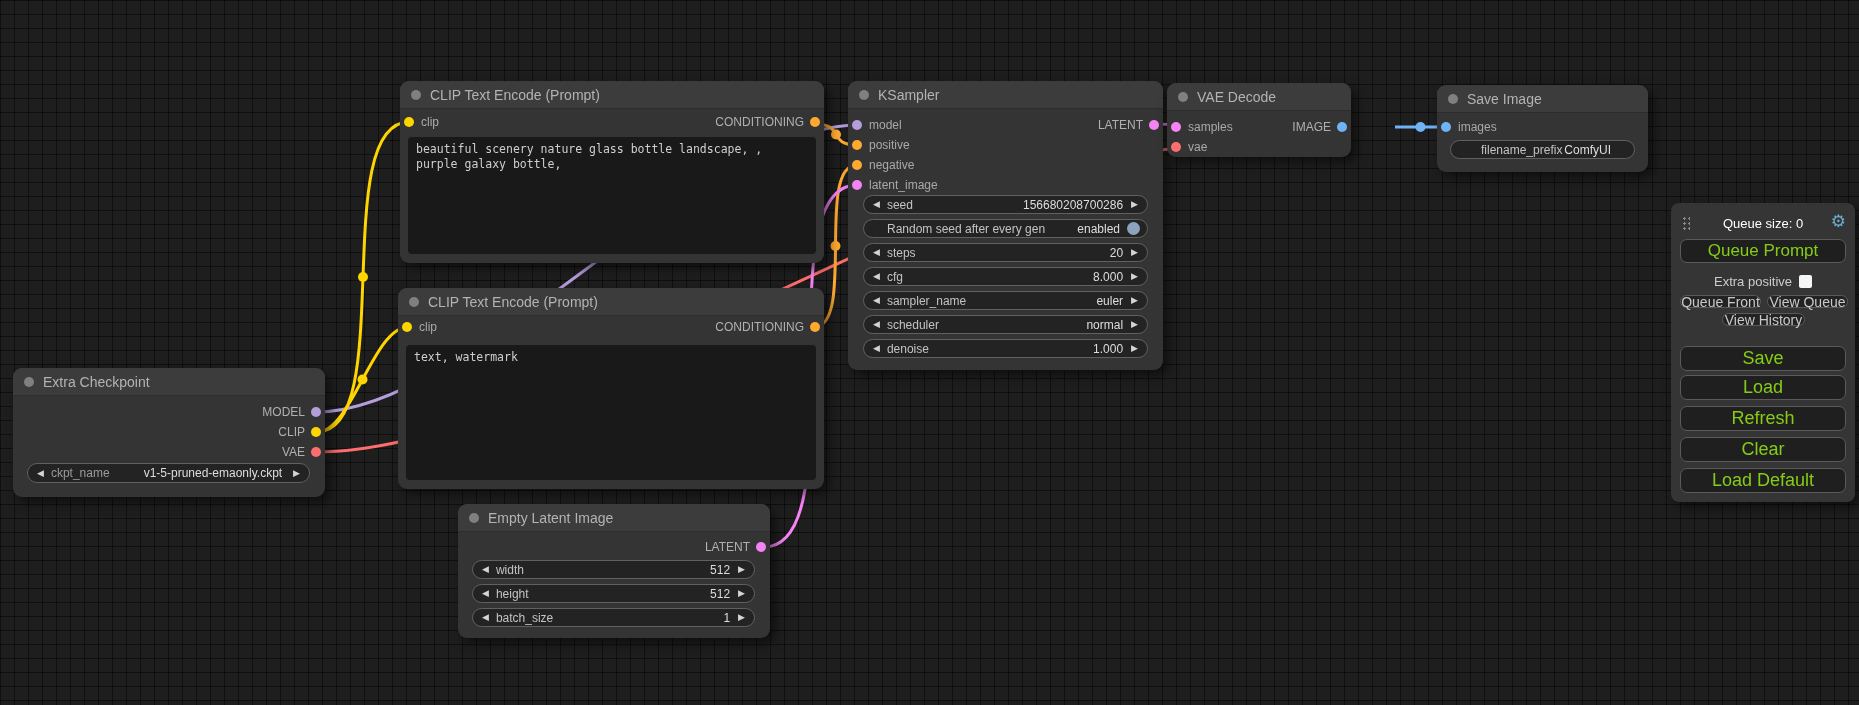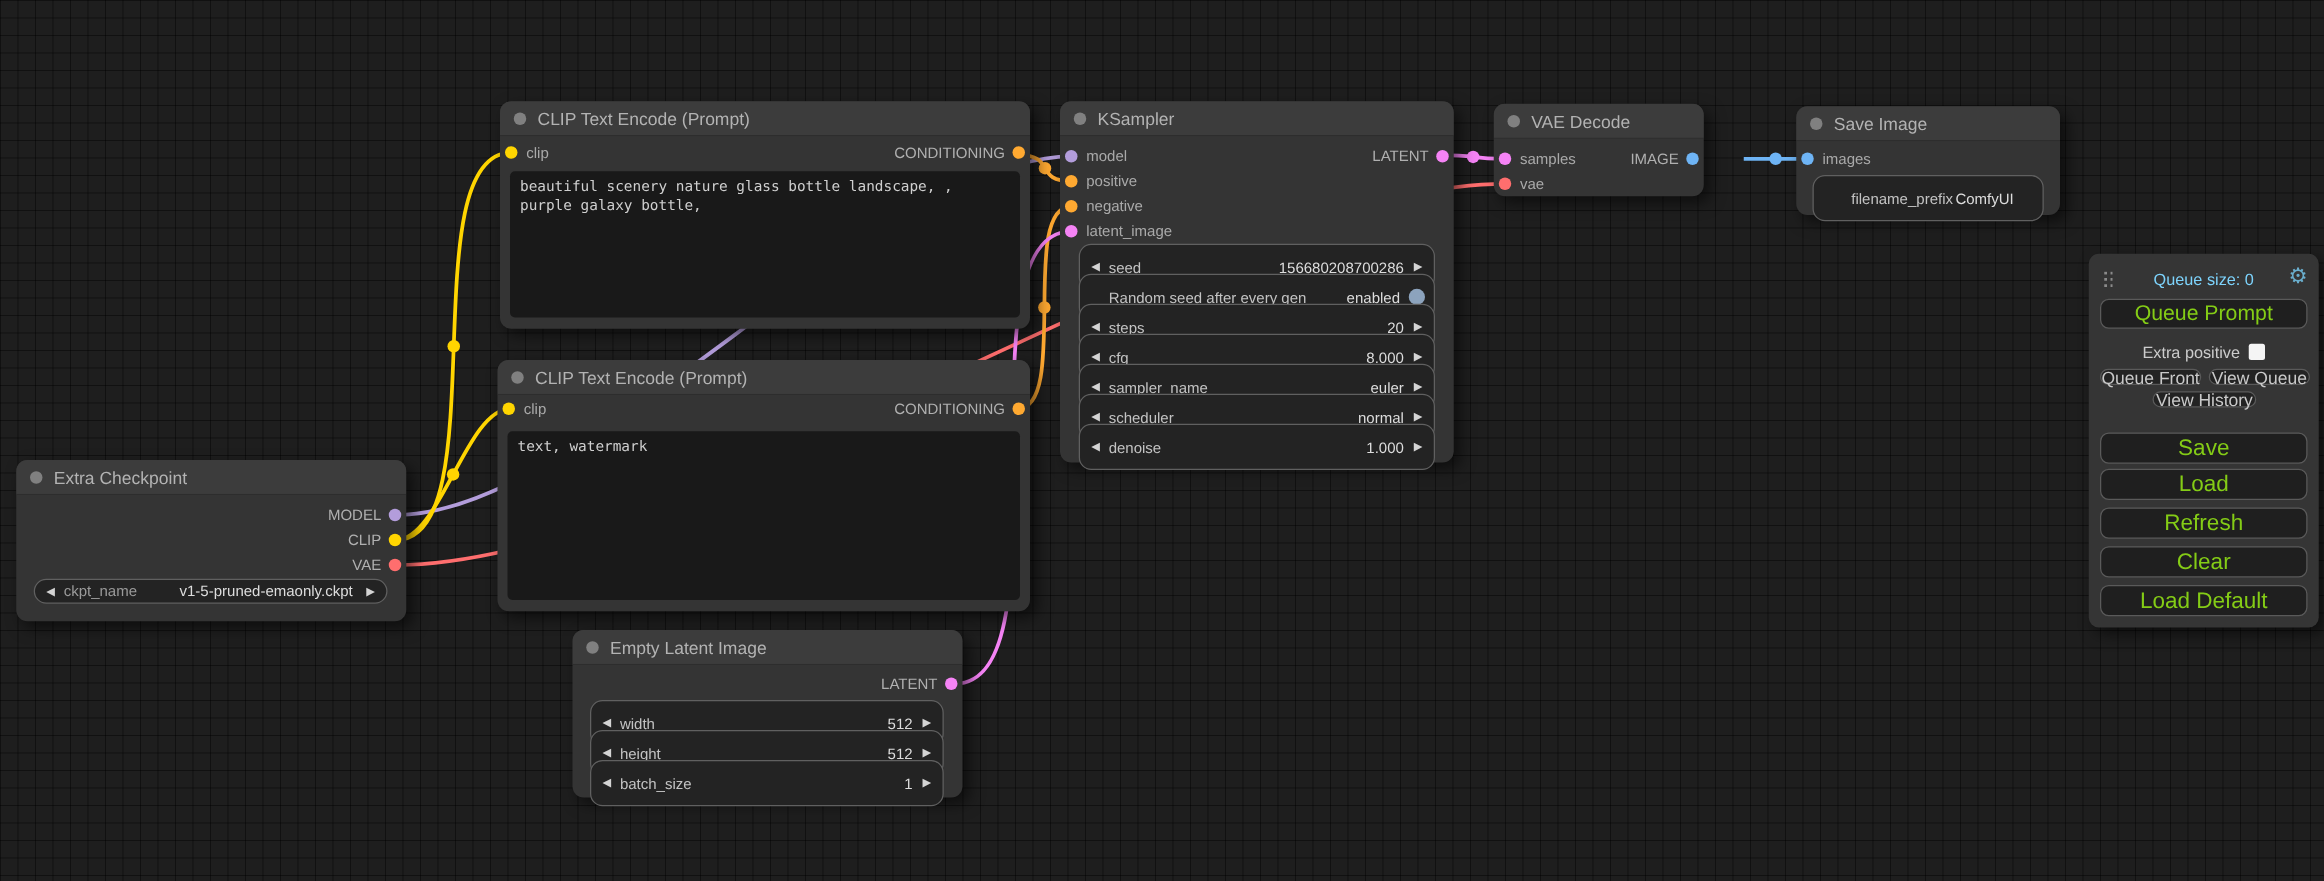--- a/index.html
+++ b/index.html
@@ -30,40 +30,40 @@
   .pdot.in{left:4px;}
   .pdot.out{right:4px;}
   .plabel.in{margin-left:21px;}
   .plabel.out{margin-left:auto;margin-right:20px;color:#b0b0b0;}
   .ntext{
     position:absolute;background:#191919;border-radius:4px;
     font-family:"DejaVu Sans Mono", monospace;font-size:11.5px;line-height:15px;
     color:#cfcfcf;padding:5px 8px;box-sizing:border-box;white-space:pre-wrap;overflow:hidden;
   }
   .widget{
-    position:absolute;height:37px;background:#232323;border:1px solid #606060;border-radius:10px;
+    position:absolute;height:19px;background:#232323;border:1px solid #606060;border-radius:10px;
     display:flex;align-items:center;font-size:12px;color:#c3c3c3;
     padding:0 9px;box-sizing:border-box;white-space:nowrap;
   }
   .arr{font-size:9px;color:#d4d4d4;flex:none;line-height:1;}
   .wlabel{margin-left:7px;}
   .wvalue{margin-left:auto;margin-right:8px;color:#dddddd;}
   .toggle{width:13px;height:13px;border-radius:50%;background:#8ca3bd;flex:none;margin-left:7px;margin-right:-2px;}
   
   #queue{
     position:absolute;left:1671px;top:203px;width:184px;height:299px;z-index:3;
     background:#353535;border-radius:8px;box-shadow:5px 5px 12px rgba(0,0,0,.55);
   }
   .qheader{position:absolute;left:0;top:10px;right:0;height:20px;display:flex;align-items:center;}
   .drag-dots{
     position:absolute;left:11px;top:3px;width:8px;height:14px;
     background-image:radial-gradient(circle, #8a8a8a 1.1px, transparent 1.3px);
     background-size:5px 5px;background-position:0 0;
   }
-  .qsize{width:100%;text-align:center;font-size:13px;color:#7dd3fc;}
+  .qsize{width:100%;text-align:center;font-size:13px;color:#ffffff;}
   .gear{position:absolute;right:9px;top:-2px;font-size:17px;color:#6aaecd;font-family:"DejaVu Sans",sans-serif;}
   .qbtn{
     position:absolute;left:9px;width:166px;background:#1f1f1f;border:1px solid #5a5a5a;border-radius:7px;
     display:flex;align-items:center;justify-content:center;color:#84cc16;box-sizing:border-box;cursor:pointer;
   }
   .qbig{height:25px;font-size:18px;}
   .qprompt{top:36px;height:24px;font-size:17px;}
   .extra{position:absolute;top:71px;left:0;right:0;height:15px;display:flex;align-items:center;justify-content:center;gap:7px;font-size:13px;color:#cccccc;}
   .checkbox{width:13px;height:13px;background:#f5f5f5;border-radius:2px;}
   .qpill{
@@ -180,21 +180,21 @@
     <span class="arr">▶</span>
   </div>
   <div class="widget" style="left:15px;top:258px;width:285px">
     <span class="arr">◀</span>
     <span class="wlabel">denoise</span>
     <span class="wvalue">1.000</span>
     <span class="arr">▶</span>
   </div>
 </div>
 
-<div class="node" style="left:1195px;top:83px;width:168px;height:74px">
+<div class="node" style="left:1167px;top:83px;width:184px;height:74px">
   <div class="ntitle">
     <span class="tdot"></span>
     <span>VAE Decode</span>
   </div>
   <div class="prow" style="top:34px">
     <span class="pdot in" style="background: rgb(245, 131, 245);"></span>
     <span class="plabel in">samples</span>
     <span class="plabel out">IMAGE</span>
     <span class="pdot out" style="background: rgb(110, 180, 245);"></span>
   </div>

